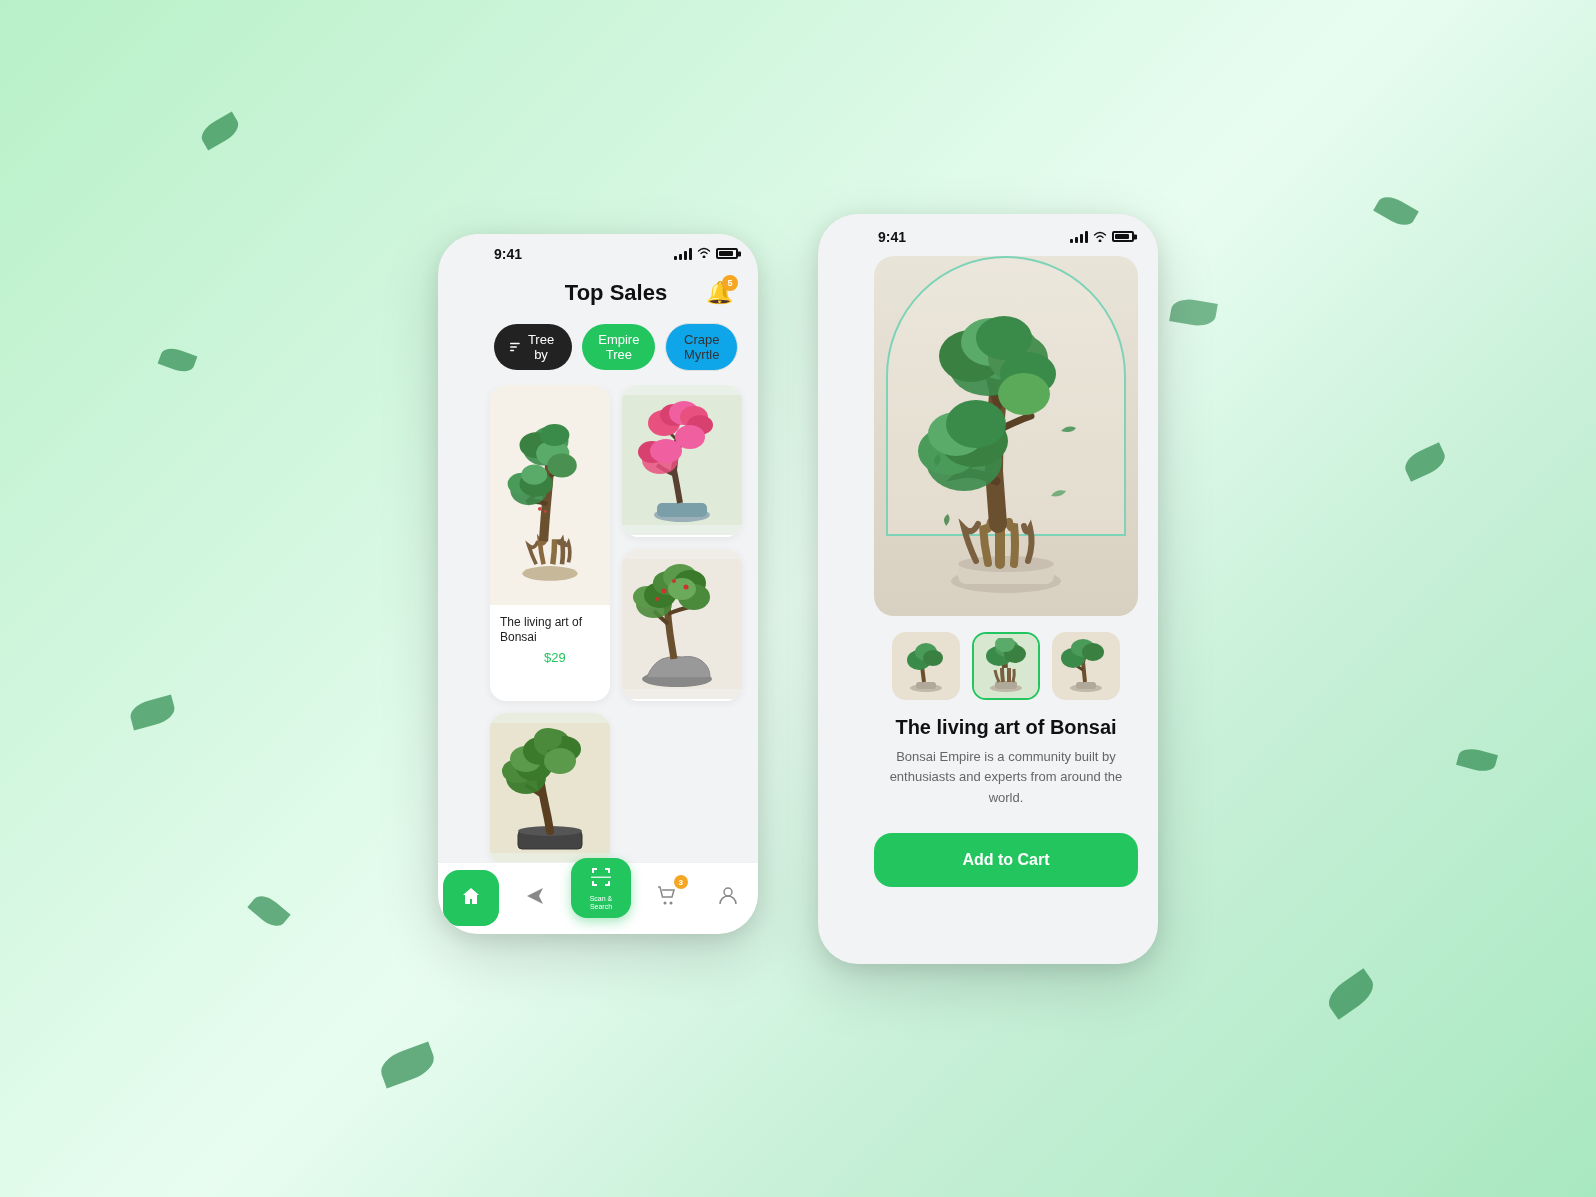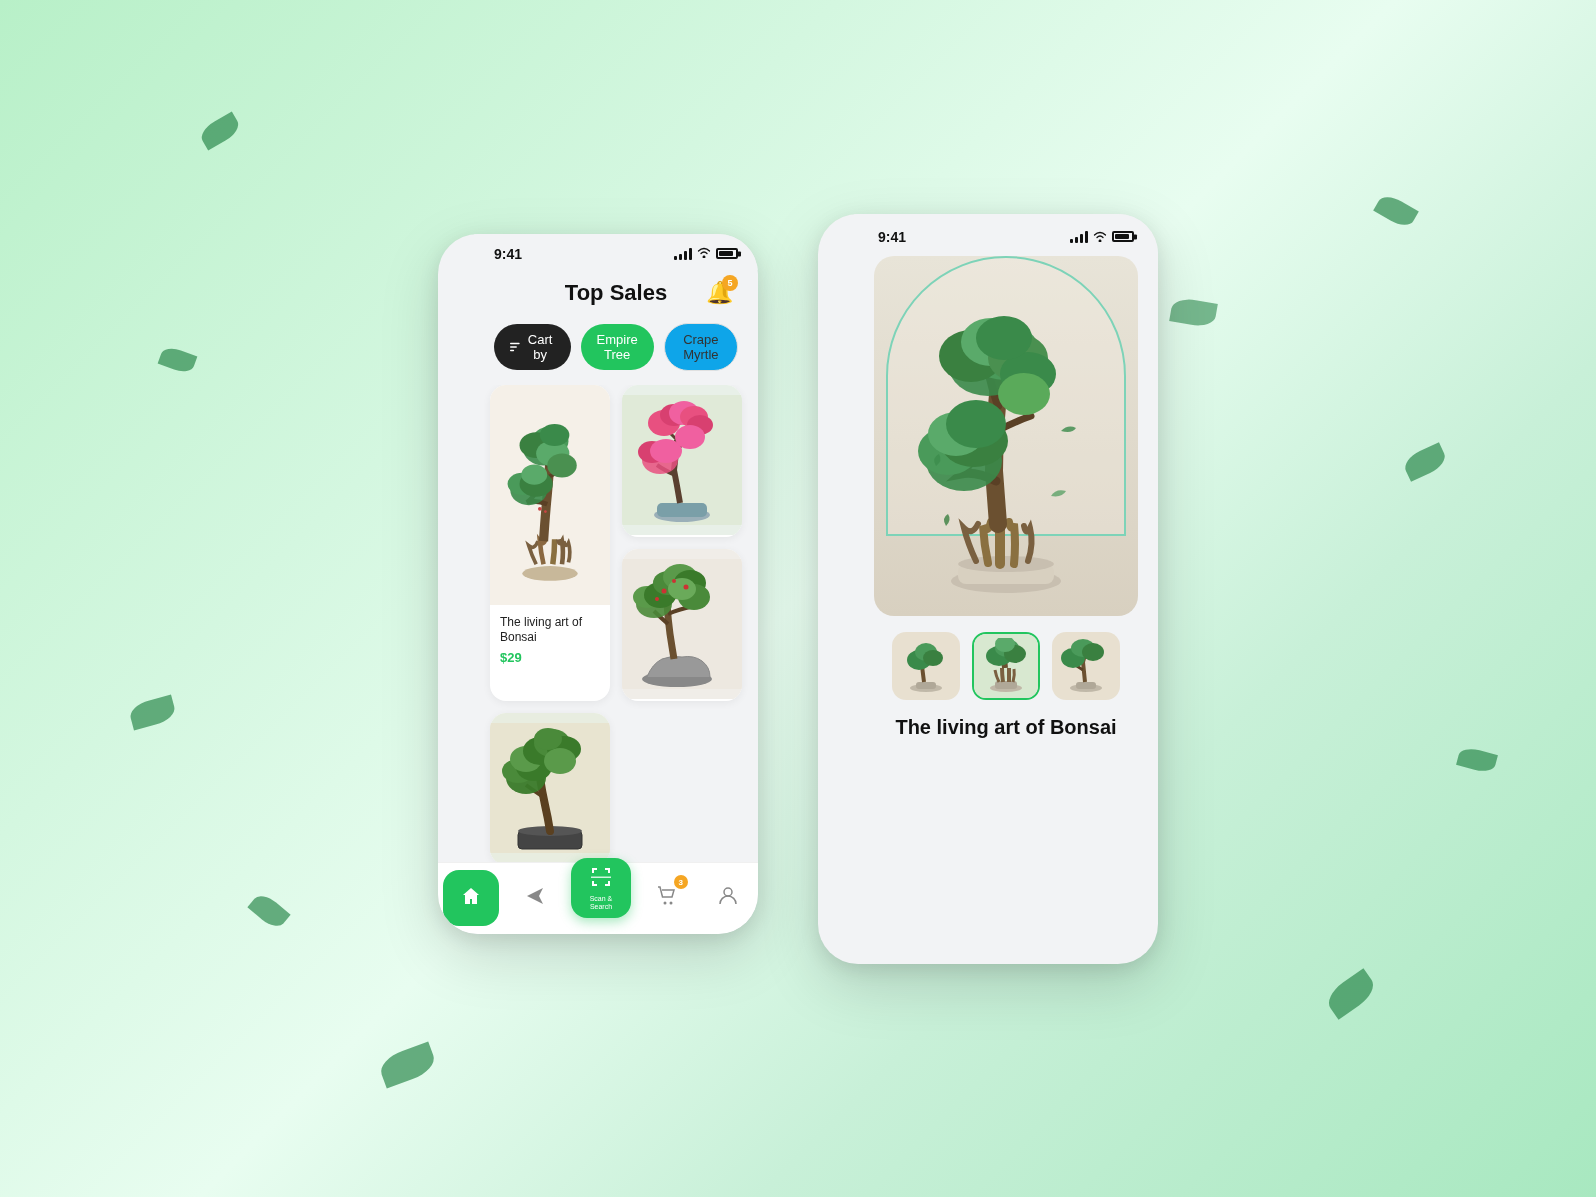--- a/index.html
+++ b/index.html
@@ -256,22 +256,23 @@
     .product-name {
       font-size: 12px;
       font-weight: 500;
       color: #222;
       margin-bottom: 4px;
       line-height: 1.3;
     }
 
     .product-price {
       font-size: 13px;
-      font-weight: 700;
+      font-weight: 400;
       color: #22c55e;
+      margin-left: 44px;
     }
 
     .bottom-nav {
       position: absolute;
       bottom: 0;
       left: 0;
       right: 0;
       height: 72px;
       background: white;
       display: flex;
@@ -487,21 +488,21 @@
       </div>
     </div>
 
     <div class="filter-row">
       <button class="sort-btn">
         <svg width="14" height="12" viewBox="0 0 14 12" fill="none">
           <rect y="0" width="14" height="2" rx="1" fill="white"></rect>
           <rect y="5" width="10" height="2" rx="1" fill="white"></rect>
           <rect y="10" width="6" height="2" rx="1" fill="white"></rect>
         </svg>
-        <span>Cart by</span>
+        <span>Tree by</span>
       </button>
       <button class="filter-chip active">
         <span>Empire Tree</span>
       </button>
       <button class="filter-chip inactive">
         <span>Crape Myrtle</span>
       </button>
     </div>
 
     <div class="products-grid">
@@ -815,18 +816,20 @@
             <ellipse cx="22" cy="10" rx="12" ry="9" fill="#4a9a5a"></ellipse>
             <ellipse cx="32" cy="14" rx="11" ry="9" fill="#3a8040"></ellipse>
           </svg>
         </div>
       </div>
     </div>
 
     
     <div class="detail-info">
       <div class="detail-name">The living art of Bonsai</div>
+      <p class="detail-desc">Bonsai Empire is a community built by enthusiasts and experts from around the world.</p>
     </div>
 
     
+    <button class="add-to-cart-btn">Add to Cart</button>
   </div>
 
 </div>
 
 </body></html>

